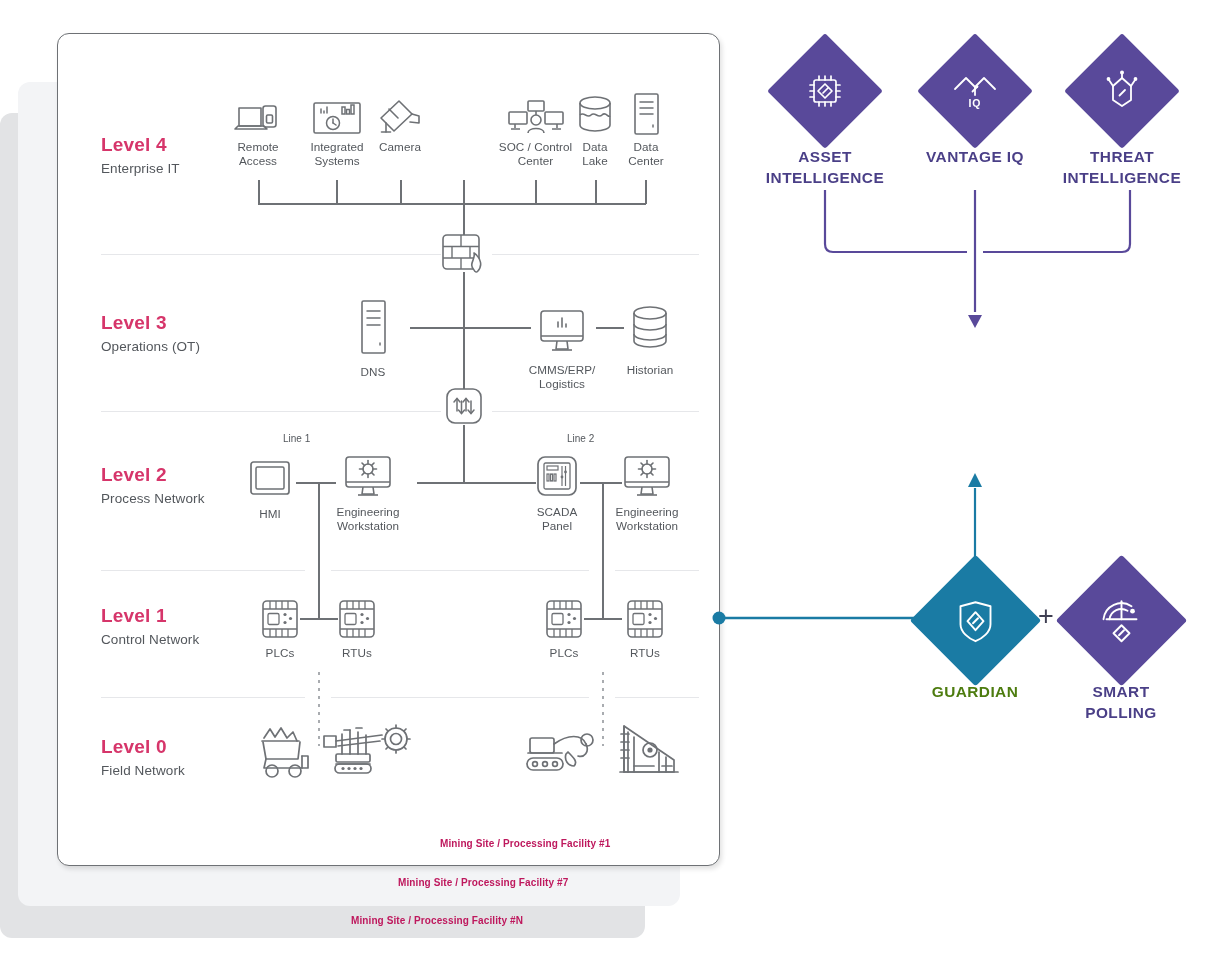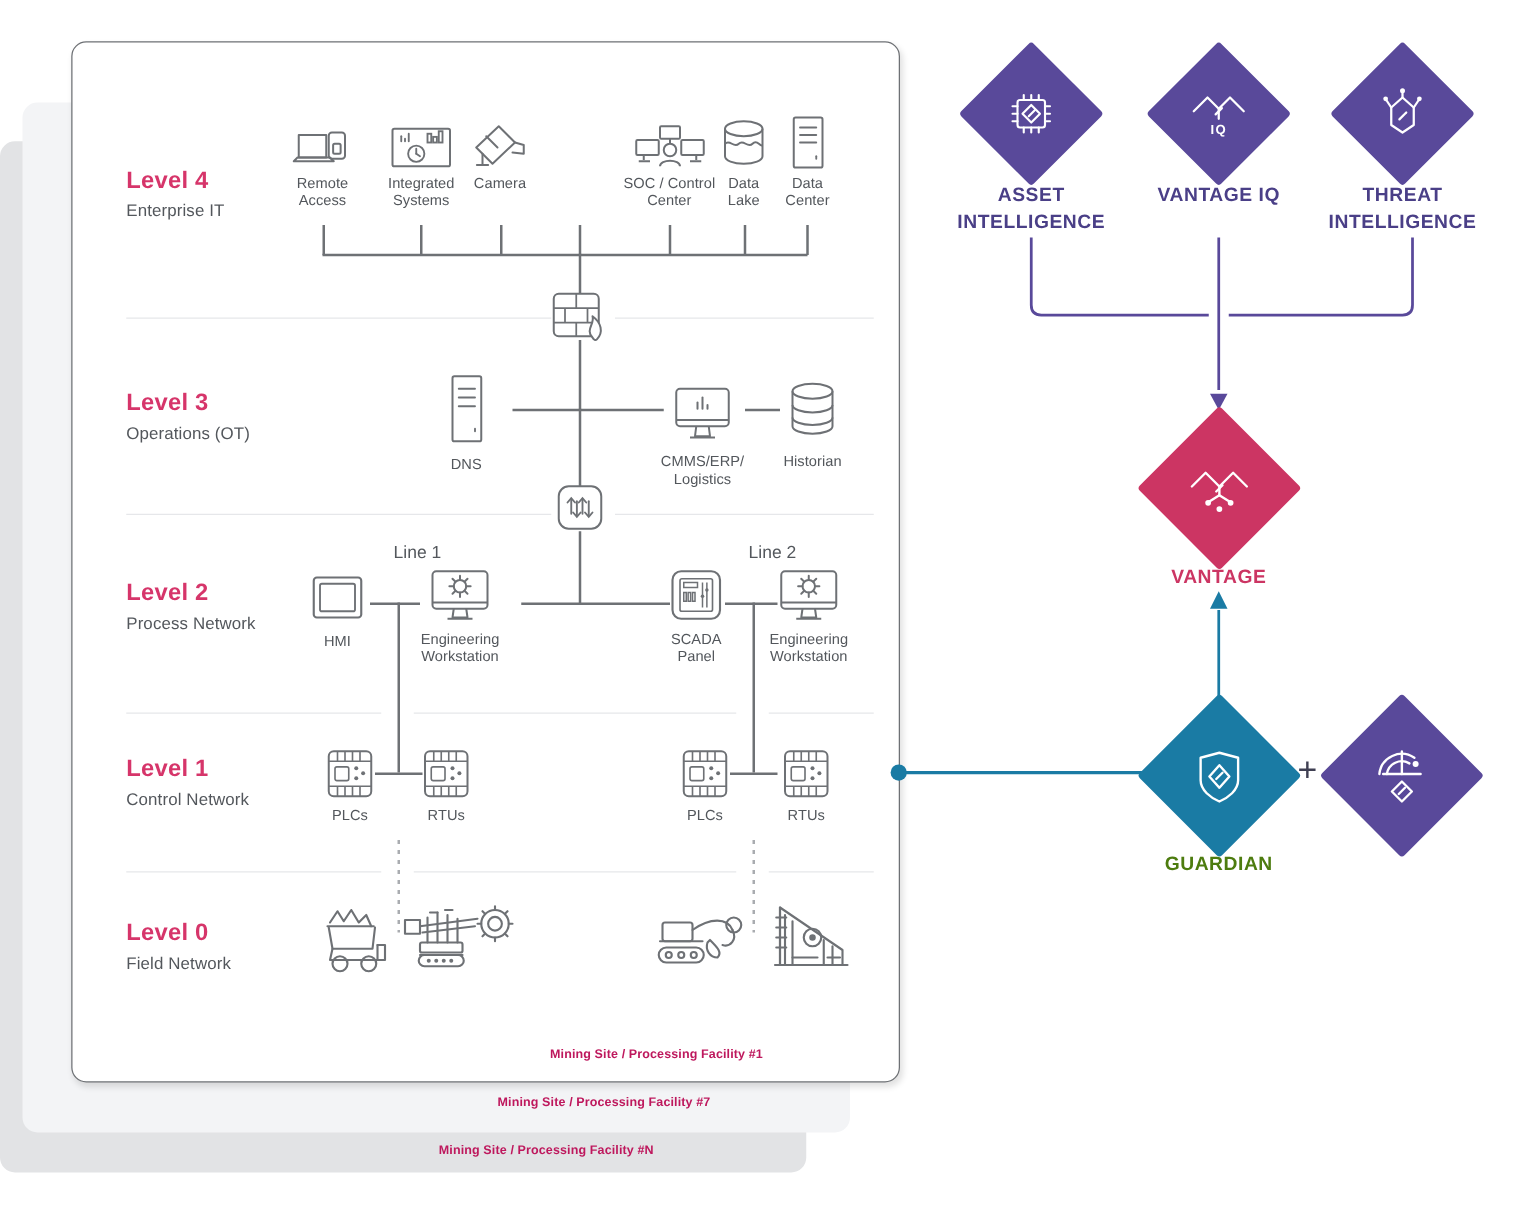--- a/index.html
+++ b/index.html
@@ -57,21 +57,21 @@
   .node { position: absolute; text-align: center; }
   .node .glyph {
     display: flex; align-items: flex-end; justify-content: center;
     height: 46px; margin-bottom: 4px;
   }
   .node .cap {
     font-size: 11.7px; line-height: 13.6px; color: #53575c;
     letter-spacing: .05px; white-space: pre-line;
   }
   .line-tag {
-    position: absolute; font-size: 14px; color: #53575c; text-align: right;
+    position: absolute; font-size: 10px; color: #53575c; text-align: left;
   }
 
   
   .dia-wrap { position: absolute; text-align: center; }
   .dia {
     width: 82px; height: 82px; transform: rotate(45deg);
     margin: 0 auto; display: flex; align-items: center; justify-content: center;
     border-radius: 3px;
   }
   .dia > svg { transform: rotate(-45deg); }
@@ -683,38 +683,20 @@
           <circle cx="20" cy="2.5" r="2"></circle>
           <circle cx="6.5" cy="9" r="1.9"></circle>
           <circle cx="33.5" cy="9" r="1.9"></circle>
         </g>
       </svg>
     </div>
     <div class="dia-cap cap-purple">THREAT
 INTELLIGENCE</div>
   </div>
 
-  <div class="dia-wrap" style="left:885px; top:344px; width:180px;">
-    <div class="dia dia-lg crimson">
-      <svg width="48" height="44" viewBox="0 0 48 44">
-        <g fill="none" stroke="#ffffff" stroke-width="1.9" stroke-linejoin="round" stroke-linecap="round">
-          <path d="M2 20 L13 9 L24 20 L35 9 L46 20"></path>
-          <path d="M24 20 L24 27"></path>
-          <path d="M21.5 24 L26.5 19"></path>
-          <path d="M24 27 L16 32 M24 27 L32 32"></path>
-        </g>
-        <g fill="#ffffff">
-          <circle cx="15" cy="33" r="2.3"></circle>
-          <circle cx="33" cy="33" r="2.3"></circle>
-          <circle cx="24" cy="38" r="2.3"></circle>
-        </g>
-      </svg>
-    </div>
-    <div class="dia-cap cap-crimson">VANTAGE</div>
-  </div>
 
   <div class="dia-wrap" style="left:885px; top:574px; width:180px;">
     <div class="dia dia-lg teal">
       <svg width="44" height="46" viewBox="0 0 44 46">
         <g fill="none" stroke="#ffffff" stroke-width="1.9" stroke-linejoin="round" stroke-linecap="round">
           <path d="M7 8 L22 4 L37 8 L37 26 C37 34, 29 40, 22 43 C15 40, 7 34, 7 26 Z"></path>
           <path d="M22 14 L30 23 L22 32 L14 23 Z"></path>
           <path d="M19.5 25 L24.5 20"></path>
         </g>
       </svg>
@@ -731,15 +713,17 @@
           <path d="M5 21 A18 18 0 0 1 33 8"></path>
           <path d="M11 21 A12 12 0 0 1 29 12.5"></path>
           <path d="M23 3 L23 21"></path>
           <path d="M8 21 L38 21"></path>
           <path d="M23 27 L31 35 L23 43 L15 35 Z"></path>
           <path d="M20.5 37 L25.5 32"></path>
         </g>
         <circle cx="34" cy="13" r="2.4" fill="#ffffff"></circle>
       </svg>
     </div>
+    <div class="dia-cap cap-purple">SMART
+POLLING</div>
   </div>
 
 </div>
 
 </body></html>

